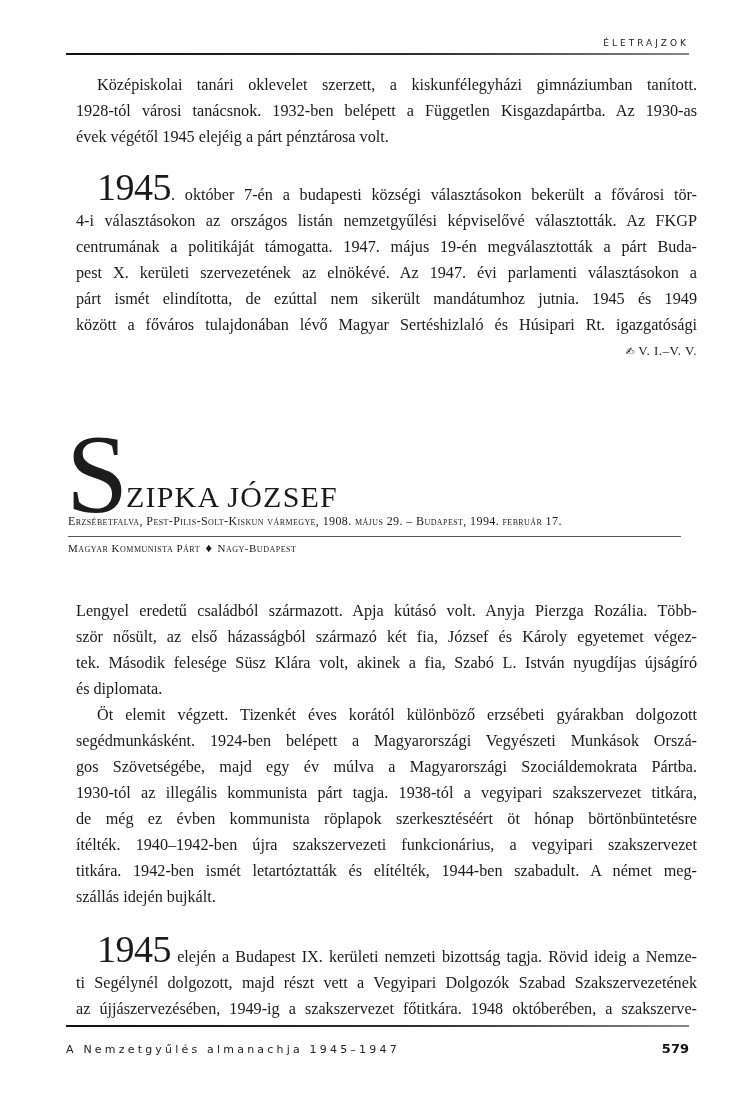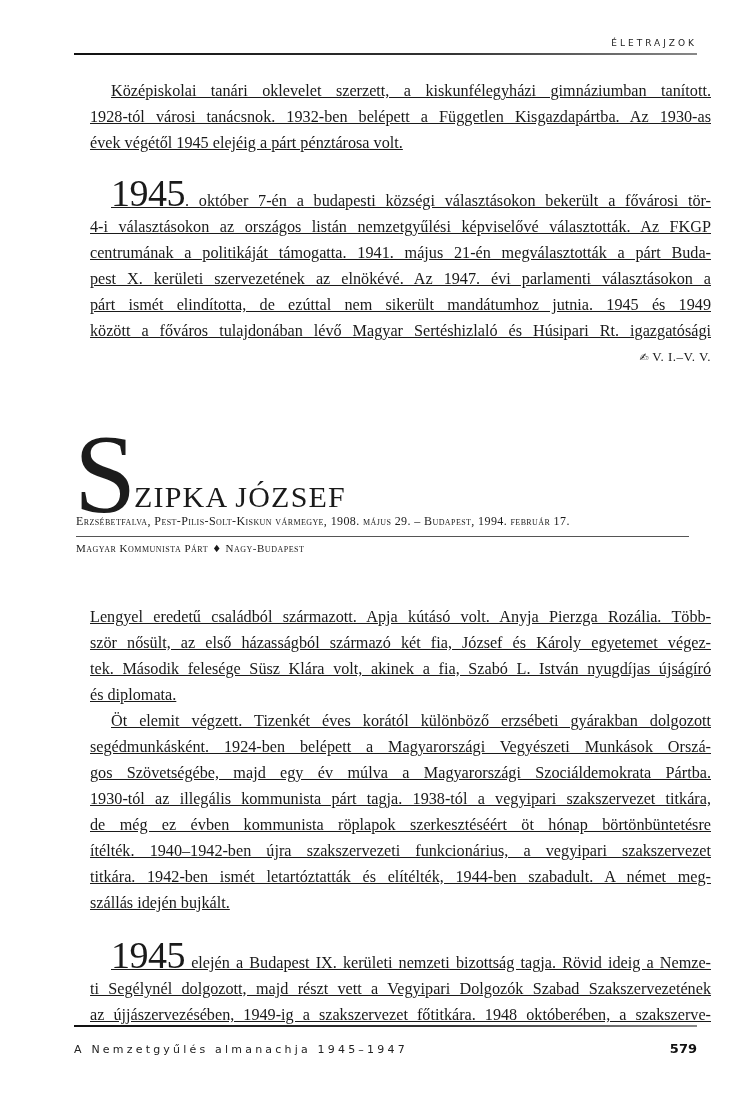--- a/index.html
+++ b/index.html
@@ -1,26 +1,26 @@
 <!DOCTYPE html>
 <html><head>
 <meta charset="utf-8">
 <style>
   html, body { margin: 0; padding: 0; background: #ffffff; }
   body { width: 750px; height: 1112px; position: relative; overflow: hidden;
          font-family: "Liberation Serif", "DejaVu Serif", serif; color: #1a1a1a; }
-  .page { position: absolute; left: 76px; top: 0; width: 621px; height: 912px; }
+  .page { position: absolute; left: 68px; top: 0; width: 621px; height: 912px; }
 
   .running-head { position: absolute; right: 0; top: 38px; font-family: "DejaVu Sans", sans-serif;
                   font-size: 9px; letter-spacing: 3px; color: #222; }
   .rule-top { position: absolute; left: -2px; right: 0; top: 53px; height: 2px;
               background: linear-gradient(to right, #111 0%, #333 60%, #888 100%); }
 
   .para { position: absolute; left: 0; width: 621px; font-size: 16.2px; line-height: 26px;
-          text-align: justify; margin: 14px; text-decoration: underline; }
+          text-align: justify; margin: 8px; }
   .para .line { display: block; text-align: justify; text-align-last: justify; white-space: nowrap; }
   .para .line.last { text-align-last: left; }
   .indent { padding-left: 21px; }
 
   .bigyear { font-size: 38px; line-height: 26px; font-family: "Liberation Serif", serif; letter-spacing: -0.5px; }
 
   .sig { float: right; font-size: 13px; letter-spacing: 0.5px; }
   .sig-icon { font-family: "DejaVu Sans", sans-serif; font-size: 11px; margin-right: 3px; }
 
   .entry-head { position: absolute; left: -2px; top: 428px; height: 80px; }
@@ -53,21 +53,21 @@
 
   <div class="para" style="top:64px;">
     <span class="line indent">Középiskolai tanári oklevelet szerzett, a kiskunfélegyházi gimnáziumban tanított.</span>
     <span class="line">1928-tól városi tanácsnok. 1932-ben belépett a Független Kisgazdapártba. Az 1930-as</span>
     <span class="line last">évek végétől 1945 elejéig a párt pénztárosa volt.</span>
   </div>
 
   <div class="para" style="top:166px;">
     <span class="line indent"><span class="bigyear">1945</span><span>. október 7-én a budapesti községi választásokon bekerült a fővárosi tör-</span></span>
     <span class="line">4-i választásokon az országos listán nemzetgyűlési képviselővé választották. Az FKGP</span>
-    <span class="line">centrumának a politikáját támogatta. 1941. május 21-én megválasztották a párt Buda-</span>
+    <span class="line">centrumának a politikáját támogatta. 1947. május 19-én megválasztották a párt Buda-</span>
     <span class="line">pest X. kerületi szervezetének az elnökévé. Az 1947. évi parlamenti választásokon a</span>
     <span class="line">párt ismét elindította, de ezúttal nem sikerült mandátumhoz jutnia. 1945 és 1949</span>
     <span class="line">között a főváros tulajdonában lévő  Magyar Sertéshizlaló és Húsipari Rt. igazgatósági</span>
     <span class="line last"><span class="sig"><span class="sig-icon">✍</span><span>V. I.–V. V.</span></span></span>
   </div>
 
   <div class="entry-head">
     <span class="dropcap">S</span>
     <span class="name-rest">ZIPKA JÓZSEF</span>
   </div>

